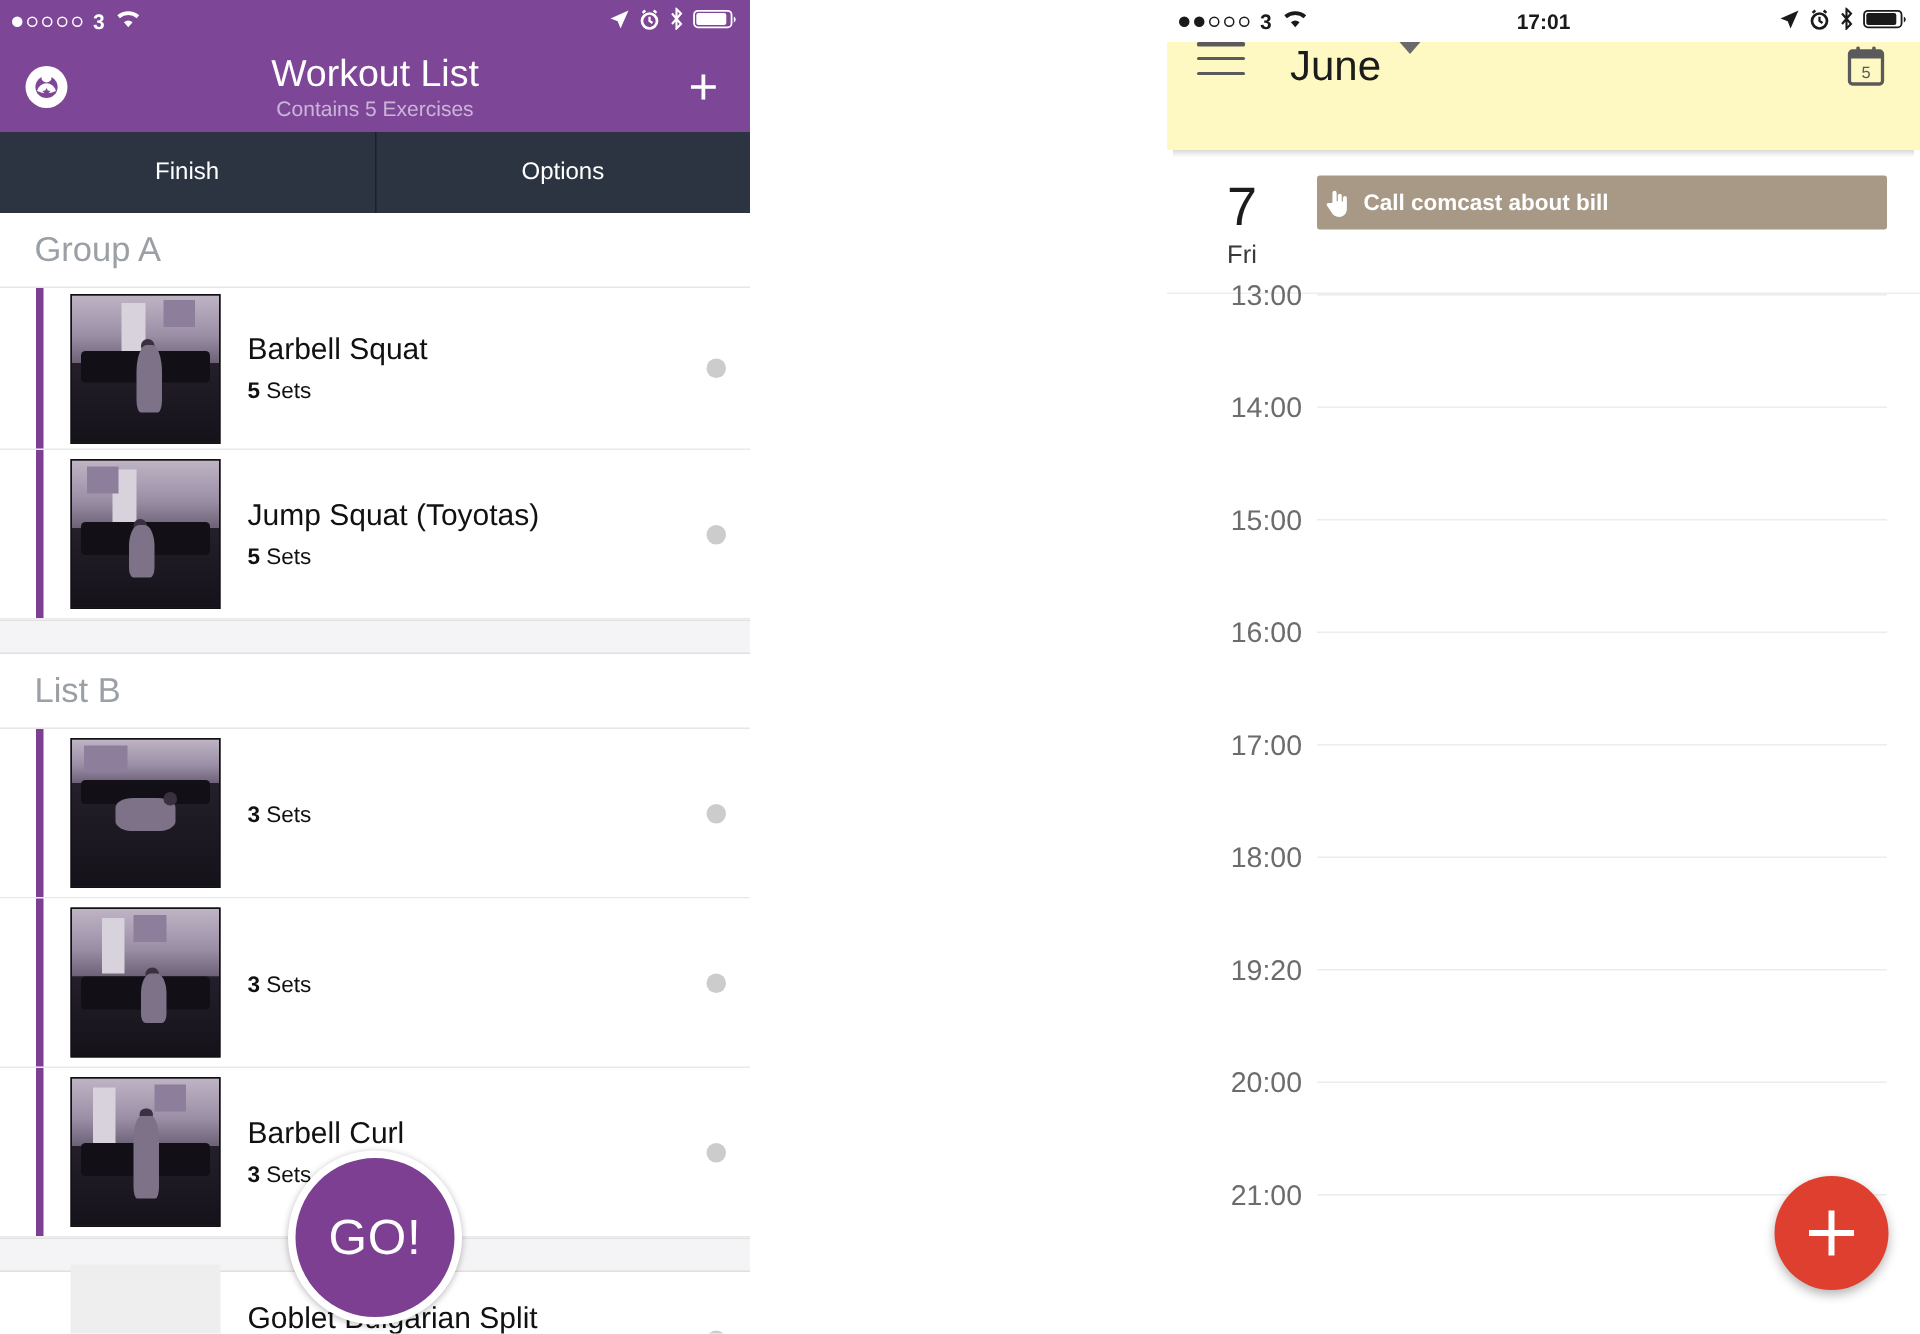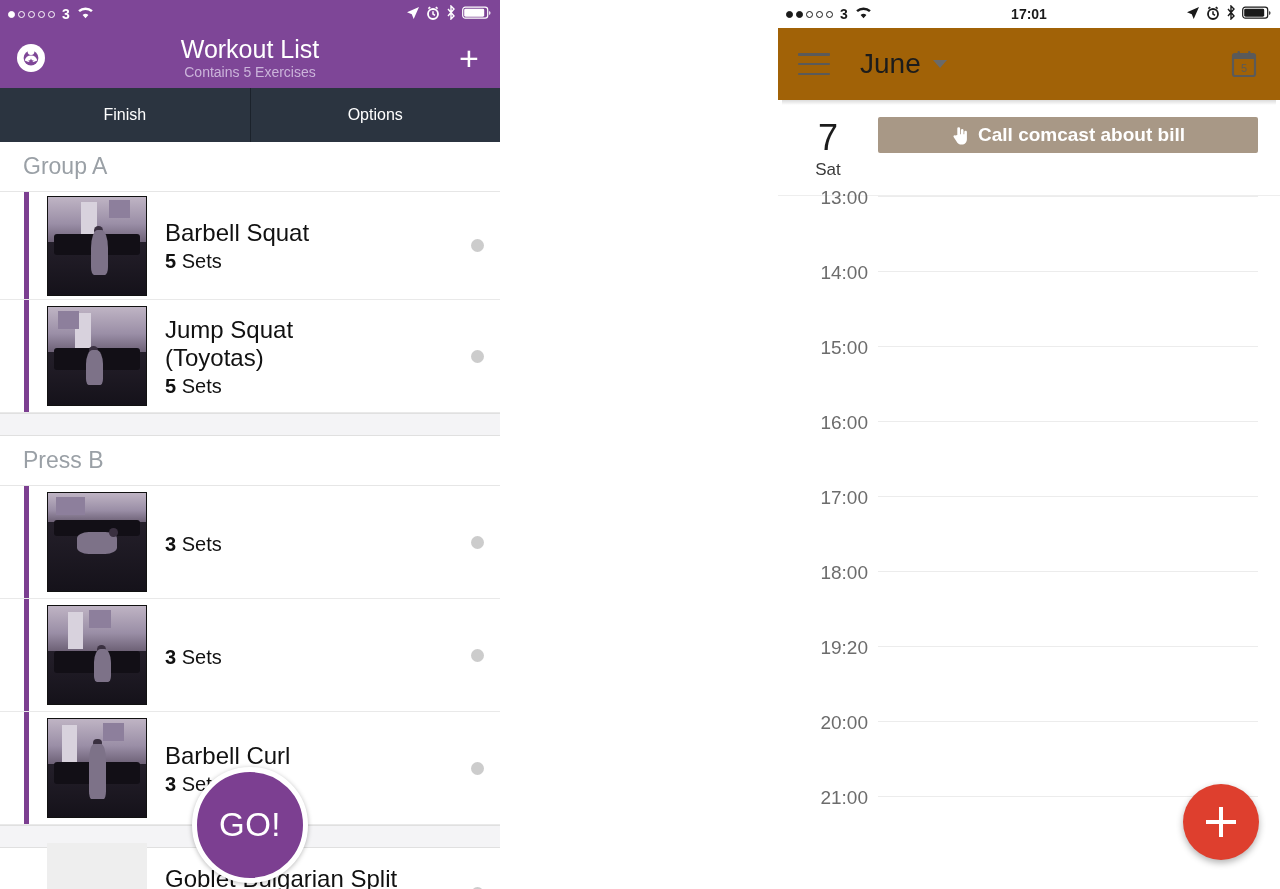--- a/index.html
+++ b/index.html
@@ -91,62 +91,62 @@
     background:#d8d2dd; }
   .thumb .poster { position:absolute; left:62%; top:4%; width:22%; height:18%;
     background:#8d7f9c; }
   .thumb .person { position:absolute; left:44%; top:34%; width:17%; height:46%;
     background:#7d7288; border-radius:40% 40% 18% 18%; }
   .thumb .head { position:absolute; left:47%; top:30%; width:9%; height:9%;
     background:#3a3040; border-radius:50%; }
   .thumb.empty { background:#eeeeee; border:none; }
 
   .ex-text { margin-left:18px; flex:1 1 auto; padding:6px 0; }
-  .ex-name { font-size:24px; line-height:28px; color:#111111; }
-  .ex-sets { font-size:20px; line-height:22px; color:#111111; margin-top:3px; }
+  .ex-name { font-size:20px; line-height:28px; color:#111111; }
+  .ex-sets { font-size:15px; line-height:22px; color:#111111; margin-top:3px; }
   .ex-sets b { font-weight:bold; }
   .row-dot { width:13px; height:13px; border-radius:50%; background:#cccccc;
     flex:0 0 13px; margin-left:10px; }
 
   .go-button {
     position:absolute; left:192px; top:767px; width:116px; height:116px;
     border-radius:50%; background:#7c3f91; border:5px solid #ffffff;
     box-shadow:0 1px 5px rgba(0,0,0,.28);
     display:flex; align-items:center; justify-content:center;
     color:#ffffff; font-size:33px; letter-spacing:.5px; z-index:40;
   }
 
   
   .right-phone {
     position:absolute; left:778px; top:0; width:502px; height:889px;
     background:#ffffff; overflow:hidden;
   }
   .cal-header {
-    height:72px; display:flex; align-items:center; padding:0 20px;
-    background:#a16207; position:relative;
+    height:72px; display:flex; padding:0 20px;
+    background:#fef9c3; position:relative;
   }
   .hamburger { width:32px; height:22px; display:flex; flex-direction:column;
     justify-content:space-between; flex:0 0 32px; }
   .hamburger span { display:block; height:2.5px; background:#5a5a5a; border-radius:1px; }
   .cal-month { font-size:28px; color:#1c1c1c; margin-left:30px; }
   .cal-caret { width:0;height:0;border-left:7px solid transparent;
     border-right:7px solid transparent;border-top:8px solid #6a6a6a;
     margin-left:12px; }
   .cal-icon { margin-left:auto; width:32px; height:32px; position:relative; }
   .cal-shadow { height:5px; background:linear-gradient(180deg,rgba(0,0,0,.14),rgba(0,0,0,0));
     margin:0 4px; }
 
   .day-row { display:flex; padding:12px 0 14px 0; border-bottom:1px solid #eeeeee; }
   .day-col { width:100px; flex:0 0 100px; text-align:center; padding-top:2px; }
   .day-num { font-size:36px; line-height:38px; color:#1c1c1c; font-weight:300; }
   .day-name { font-size:17px; line-height:22px; color:#3a3a3a; margin-top:2px; }
   .event-chip {
     flex:1 1 auto; margin-right:22px; height:36px; background:#a89886;
     display:flex; align-items:center; padding:0 4px; color:#ffffff;
-    font-size:19px; font-weight:bold; border-radius:2px;justify-content:center;
+    font-size:15px; font-weight:bold; border-radius:2px;
   }
   .chip-icon { margin-right:10px; display:inline-flex; }
 
   .hour-row { height:75px; display:flex; align-items:flex-start; position:relative; }
   .hour-label { width:100px; flex:0 0 100px; text-align:right; padding-right:10px;
     font-size:19px; color:#6c6c6c; transform:translateY(-9px); }
   .hour-line { flex:1 1 auto; height:1px; background:#ececec; margin-right:22px; }
 
   .fab {
     position:absolute; right:21px; bottom:29px; width:76px; height:76px;
@@ -264,21 +264,21 @@
     </div>
     <div class="ex-text">
       <div class="ex-name" style="max-width:210px">Jump Squat (Toyotas)</div>
       <div class="ex-sets"><b>5</b> <span>Sets</span></div>
     </div>
     <div class="row-dot"></div>
   </div>
 
   <div class="group-gap"></div>
 
-  <div class="group-header">Press B</div>
+  <div class="group-header">List B</div>
 
   <div class="exercise-row" style="height:113px">
     <div class="accent-bar"></div>
     <div class="thumb">
       <div class="sky" style="height:30%"></div>
         <div class="poster" style="left:8%;width:30%"></div>
       <div class="floor" style="height:70%"></div>
         <div class="rack" style="top:28%;height:16%"></div>
       <div class="person" style="left:30%;top:40%;width:40%;height:22%;border-radius:30%"></div>
       <div class="head" style="left:62%;top:36%"></div>
@@ -401,21 +401,21 @@
         <rect x="20.1" y="3" width="2.4" height="4" rx="1" fill="#5a5a5a"></rect>
         <text x="16" y="24" font-family="Liberation Sans, sans-serif" font-size="11" fill="#5a5a5a" text-anchor="middle">5</text>
       </svg>
     </span>
   </div>
   <div class="cal-shadow"></div>
 
   <div class="day-row">
     <div class="day-col">
       <div class="day-num">7</div>
-      <div class="day-name">Sat</div>
+      <div class="day-name">Fri</div>
     </div>
     <div class="event-chip">
       <span class="chip-icon">
         <svg width="17" height="19" viewBox="0 0 17 19">
           <path d="M6.3 9.1V2.6a1.4 1.4 0 0 1 2.8 0v5.6h.8V4.4a1.3 1.3 0 0 1 2.6 0v3.9h.8V6a1.3 1.3 0 0 1 2.6 0v7.2c0 3-2 5.4-5.1 5.4-2.7 0-4.3-1.3-5.4-3.4L2.6 11c-.5-.9.5-2 1.5-1.5z" fill="#ffffff"></path>
         </svg>
       </span>
       <span>Call comcast about bill</span>
     </div>
   </div>

